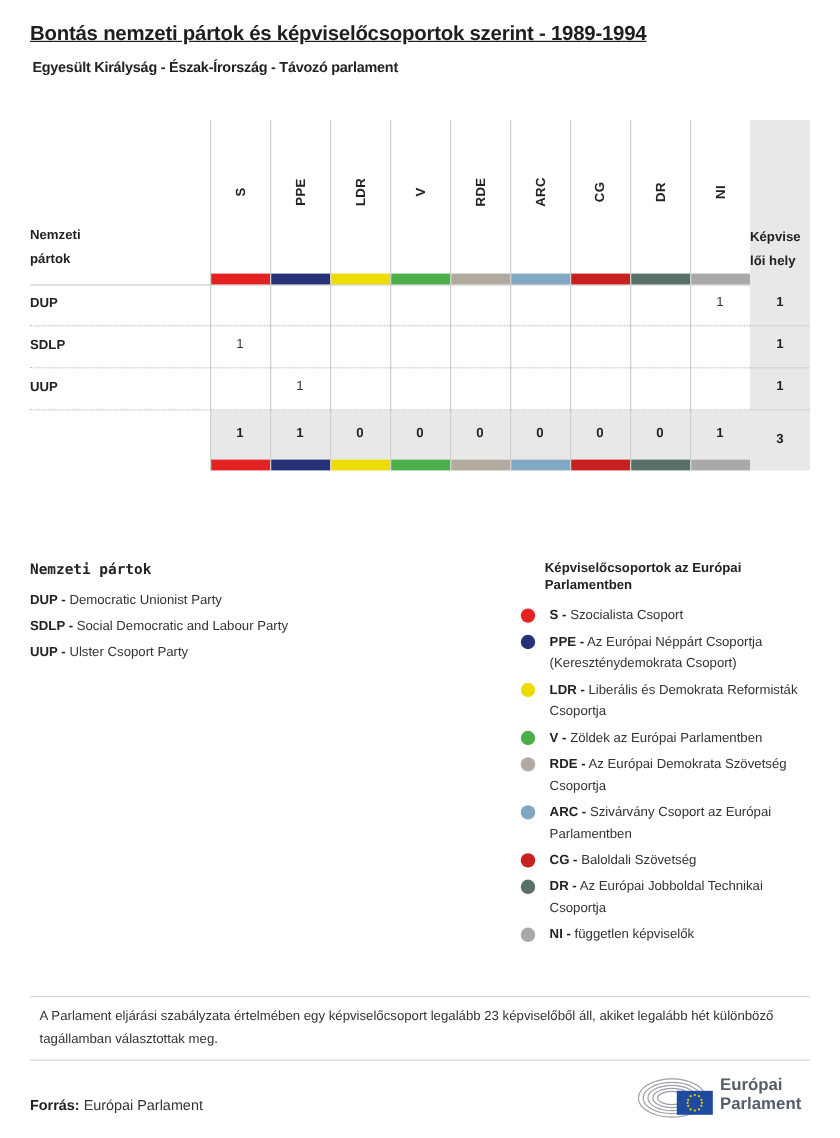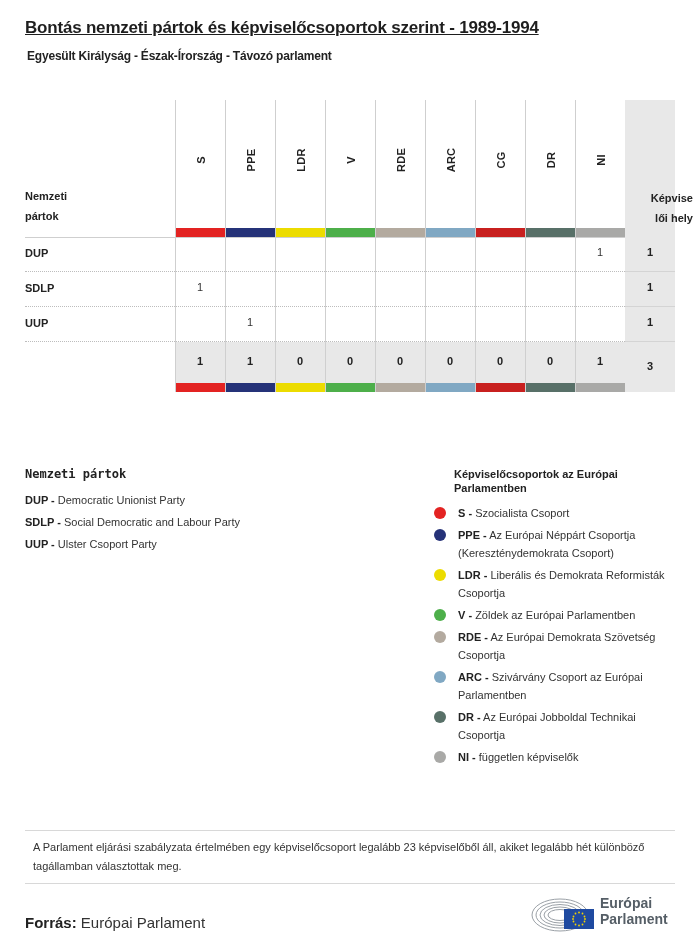--- a/index.html
+++ b/index.html
@@ -13,21 +13,21 @@
   .tbl { position: absolute; left: 25px; top: 100px; width: 650px; height: 295px; }
   .row-label-header { position: absolute; left: 0; top: 86px; font-size: 11px; font-weight: bold; line-height: 20px; color: #222; }
   .hdr-line { position: absolute; left: 0; top: 137px; width: 600px; height: 1px; background: #cfcfcf; }
   .col { position: absolute; top: 0; width: 50px; height: 292px; border-left: 1px solid #cfcfcf; }
   .col:last-of-type { }
   .col-label { position: absolute; left: 0; width: 50px; top: 40px; height: 40px; display: flex; align-items: center; justify-content: center; }
   .col-label span { display: inline-block; transform: rotate(-90deg); font-size: 11px; font-weight: bold; color: #222; white-space: nowrap; letter-spacing: 0.3px; }
   .col-bar-top { position: absolute; left: 0; top: 128px; width: 49px; height: 9px; }
   .col-bar-bot { position: absolute; left: 0; top: 283px; width: 49px; height: 9px; }
   .total-col { position: absolute; left: 600px; top: 0; width: 50px; height: 292px; background: #e8e8e8; }
-  .total-head { position: absolute; left: 0; top: 88px; width: 68px; text-align: right; font-size: 11px; font-weight: bold; line-height: 20px; color: #222; }
+  .total-head { position: absolute; left: 0; top: 88px; width: 68px; text-align: left; font-size: 11px; font-weight: bold; line-height: 20px; color: #222; }
   .totals-band { position: absolute; left: 150px; top: 242px; width: 450px; height: 41px; background: #e8e8e8; }
   .data-row { position: absolute; left: 0; width: 650px; height: 35px; }
   .data-row .rlabel { position: absolute; left: 0; top: 10px; font-size: 11px; font-weight: bold; color: #222; }
   .row-sep { position: absolute; left: 0; bottom: 0; width: 600px; height: 0; border-bottom: 1px dotted #bdbdbd; }
   .row-sep-total { position: absolute; left: 600px; bottom: 0; width: 50px; height: 1px; background: #d4d4d4; }
   .cell { position: absolute; top: 9px; width: 50px; text-align: center; font-size: 11px; color: #333; }
   .cell-total { position: absolute; left: 600px; top: 9px; width: 50px; text-align: center; font-size: 11px; font-weight: bold; color: #222; }
   .tot-cell { position: absolute; top: 255px; width: 50px; text-align: center; font-size: 11px; font-weight: bold; color: #222; }
   .grand-total { position: absolute; left: 600px; top: 260px; width: 50px; text-align: center; font-size: 11px; font-weight: bold; color: #222; }
 
@@ -40,21 +40,21 @@
   .legend-right { position: absolute; left: 434px; top: 467px; width: 250px; }
   .legend-right .rhead { font-size: 11px; font-weight: bold; color: #222; line-height: 14px; margin-bottom: 9px; padding-left: 20px; }
   .gitem { position: relative; padding-left: 24px; font-size: 11px; color: #333; line-height: 18px; margin-bottom: 4px; }
   .gitem b { color: #222; }
   .gdot { position: absolute; left: 0; top: 3px; width: 12px; height: 12px; border-radius: 50%; }
 
   
   .hr1 { position: absolute; left: 25px; top: 830px; width: 650px; height: 1px; background: #d8d8d8; }
   .note { position: absolute; left: 33px; top: 838px; width: 650px; font-size: 11px; color: #333; line-height: 19px; }
   .hr2 { position: absolute; left: 25px; top: 883px; width: 650px; height: 1px; background: #d8d8d8; }
-  .source { position: absolute; left: 25px; top: 914px; font-size: 15px; color: #333; }
+  .source { position: absolute; left: 25px; top: 914px; font-size: 12px; color: #333; }
   .source b { color: #222; }
   .logo { position: absolute; left: 530px; top: 893px; width: 150px; height: 40px; }
   .logo-text { position: absolute; left: 70px; top: 2px; font-size: 14px; font-weight: bold; color: #555e66; line-height: 16px; }
 </style>
 </head>
 <body>
 
 <div class="title">Bontás nemzeti pártok és képviselőcsoportok szerint - 1989-1994</div>
 <div class="subtitle">Egyesült Királyság - Észak-Írország - Távozó parlament</div>
 
@@ -203,20 +203,21 @@
 
 <div class="legend-right">
   <div class="rhead">Képviselőcsoportok az Európai Parlamentben</div>
   <div id="group-items">
       <div class="gitem"><span class="gdot" style="background: rgb(227, 35, 34);"></span><b>S -</b> <span>Szocialista Csoport</span></div>
       <div class="gitem"><span class="gdot" style="background: rgb(37, 50, 120);"></span><b>PPE -</b> <span>Az Európai Néppárt Csoportja (Kereszténydemokrata Csoport)</span></div>
       <div class="gitem"><span class="gdot" style="background: rgb(236, 220, 0);"></span><b>LDR -</b> <span>Liberális és Demokrata Reformisták Csoportja</span></div>
       <div class="gitem"><span class="gdot" style="background: rgb(77, 175, 74);"></span><b>V -</b> <span>Zöldek az Európai Parlamentben</span></div>
       <div class="gitem"><span class="gdot" style="background: rgb(179, 170, 159);"></span><b>RDE -</b> <span>Az Európai Demokrata Szövetség Csoportja</span></div>
       <div class="gitem"><span class="gdot" style="background: rgb(128, 168, 195);"></span><b>ARC -</b> <span>Szivárvány Csoport az Európai Parlamentben</span></div>
+      <div class="gitem"><span class="gdot" style="background: rgb(200, 32, 31);"></span><b>CG -</b> <span>Baloldali Szövetség</span></div>
       <div class="gitem"><span class="gdot" style="background: rgb(88, 112, 104);"></span><b>DR -</b> <span>Az Európai Jobboldal Technikai Csoportja</span></div>
       <div class="gitem"><span class="gdot" style="background: rgb(169, 169, 167);"></span><b>NI -</b> <span>független képviselők</span></div>
     </div>
 </div>
 
 <div class="hr1"></div>
 <div class="note">A Parlament eljárási szabályzata értelmében egy képviselőcsoport legalább 23 képviselőből áll, akiket legalább hét különböző tagállamban választottak meg.</div>
 <div class="hr2"></div>
 <div class="source">
   <b>Forrás:</b>

